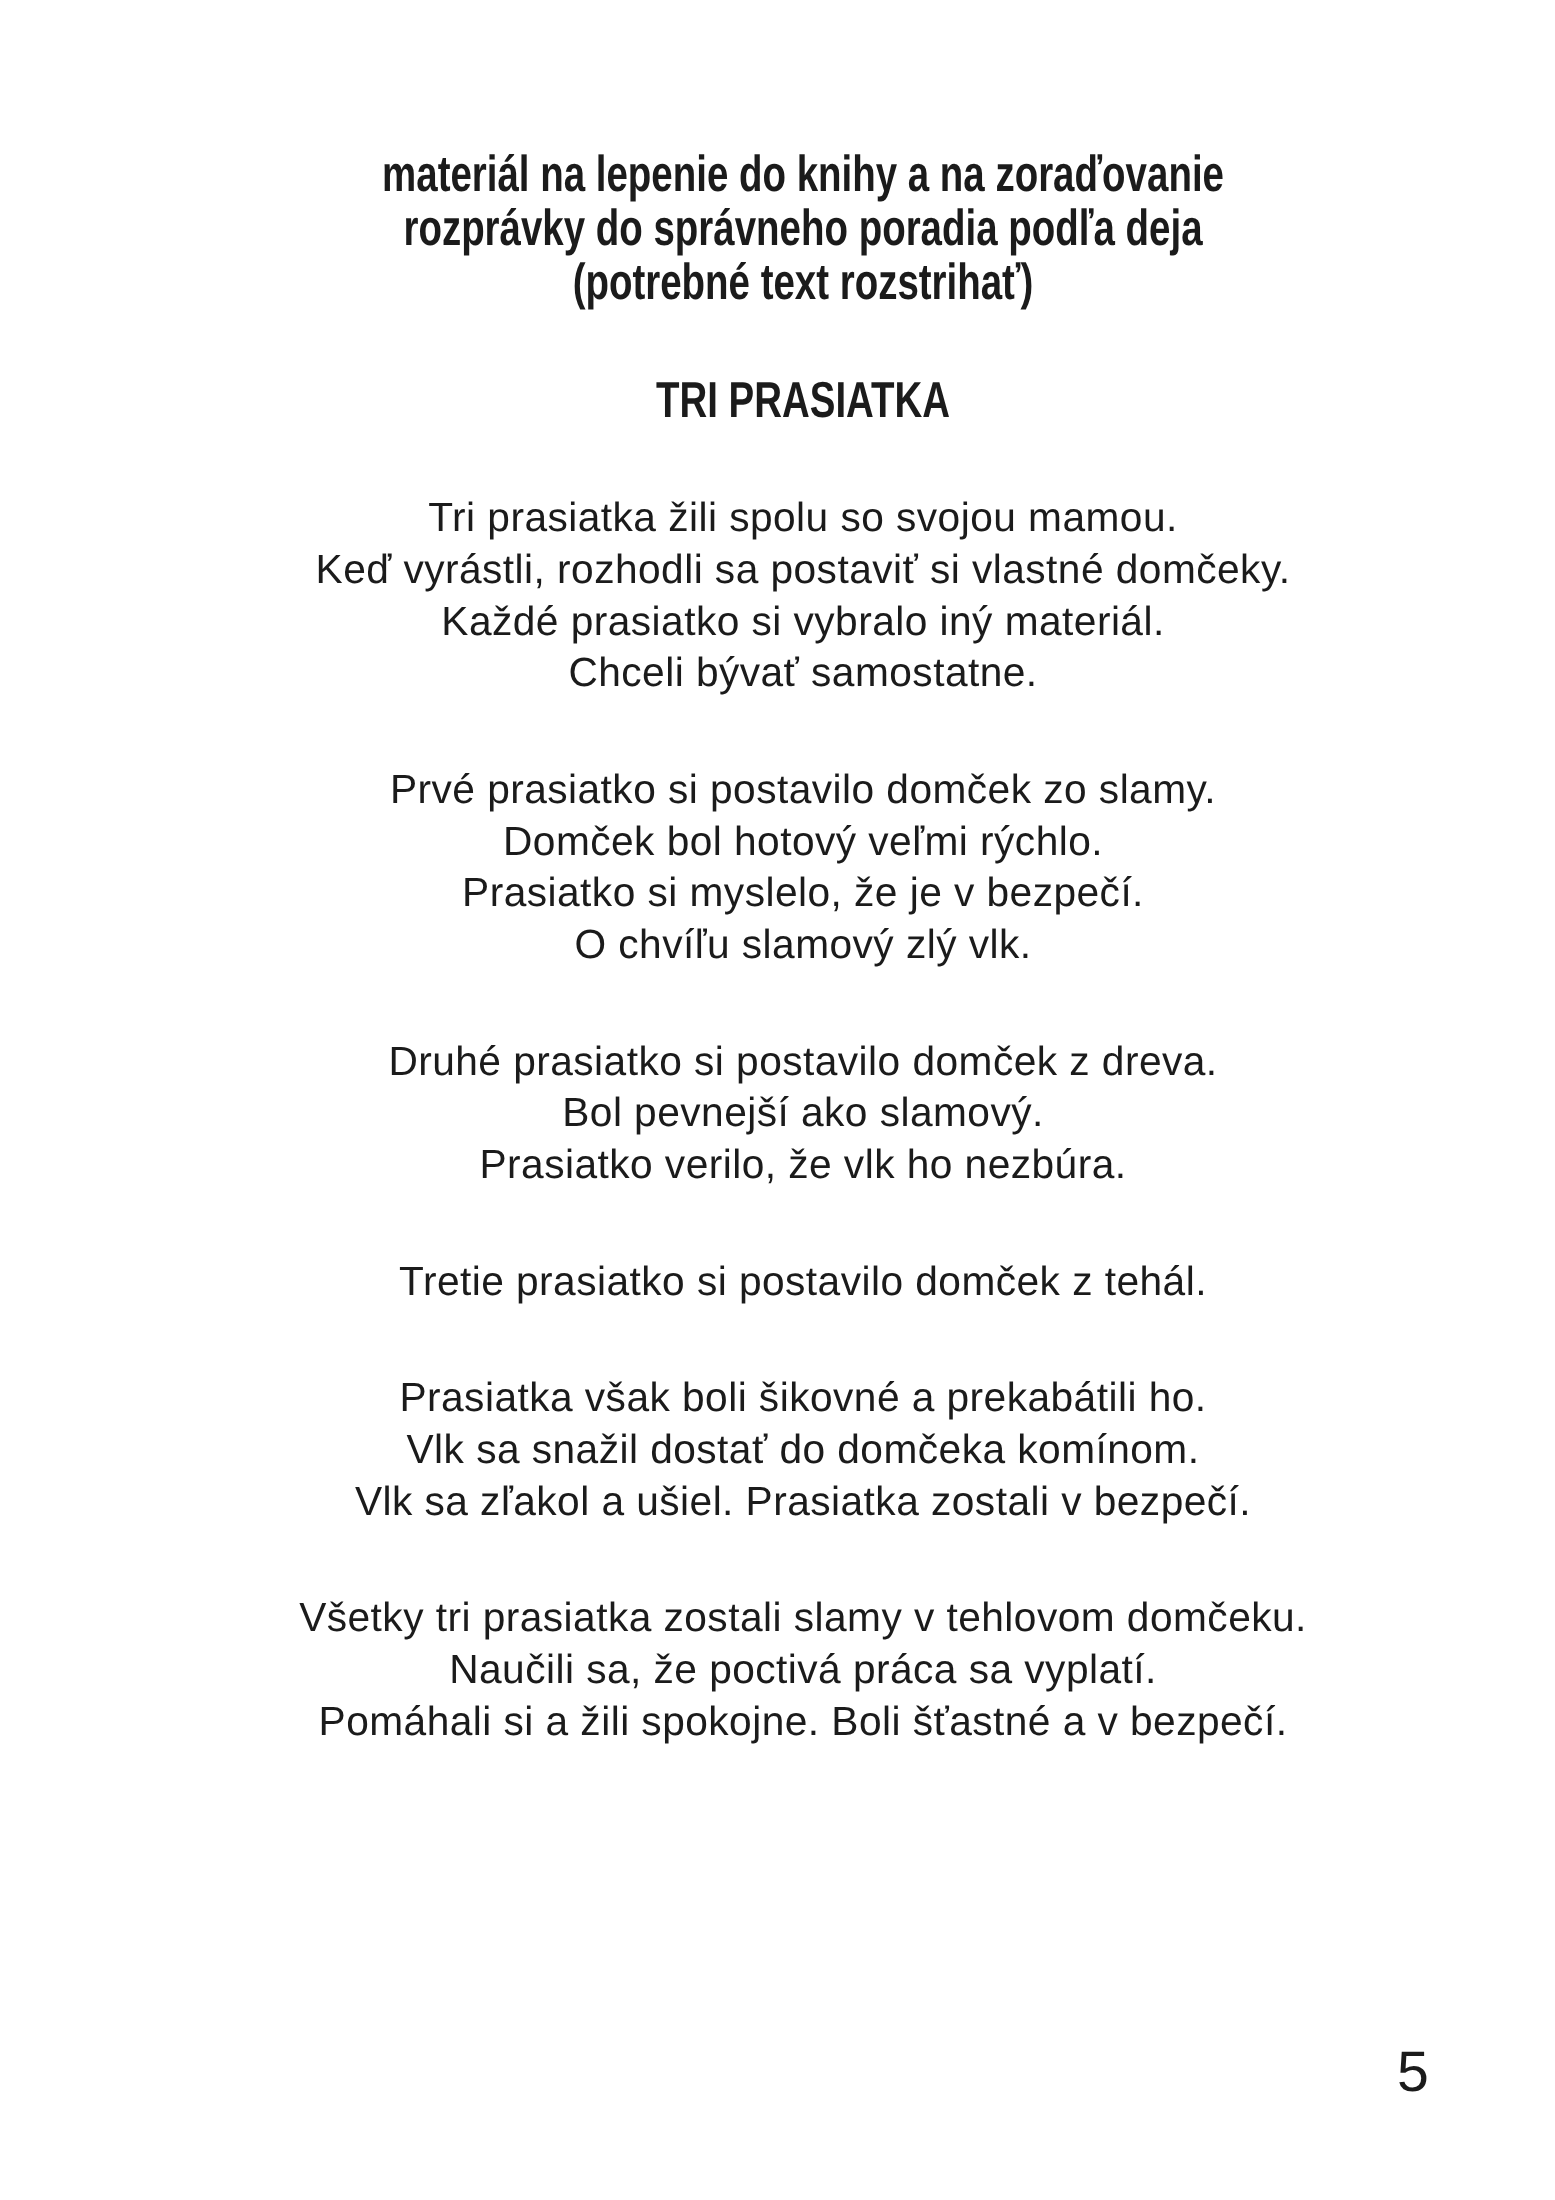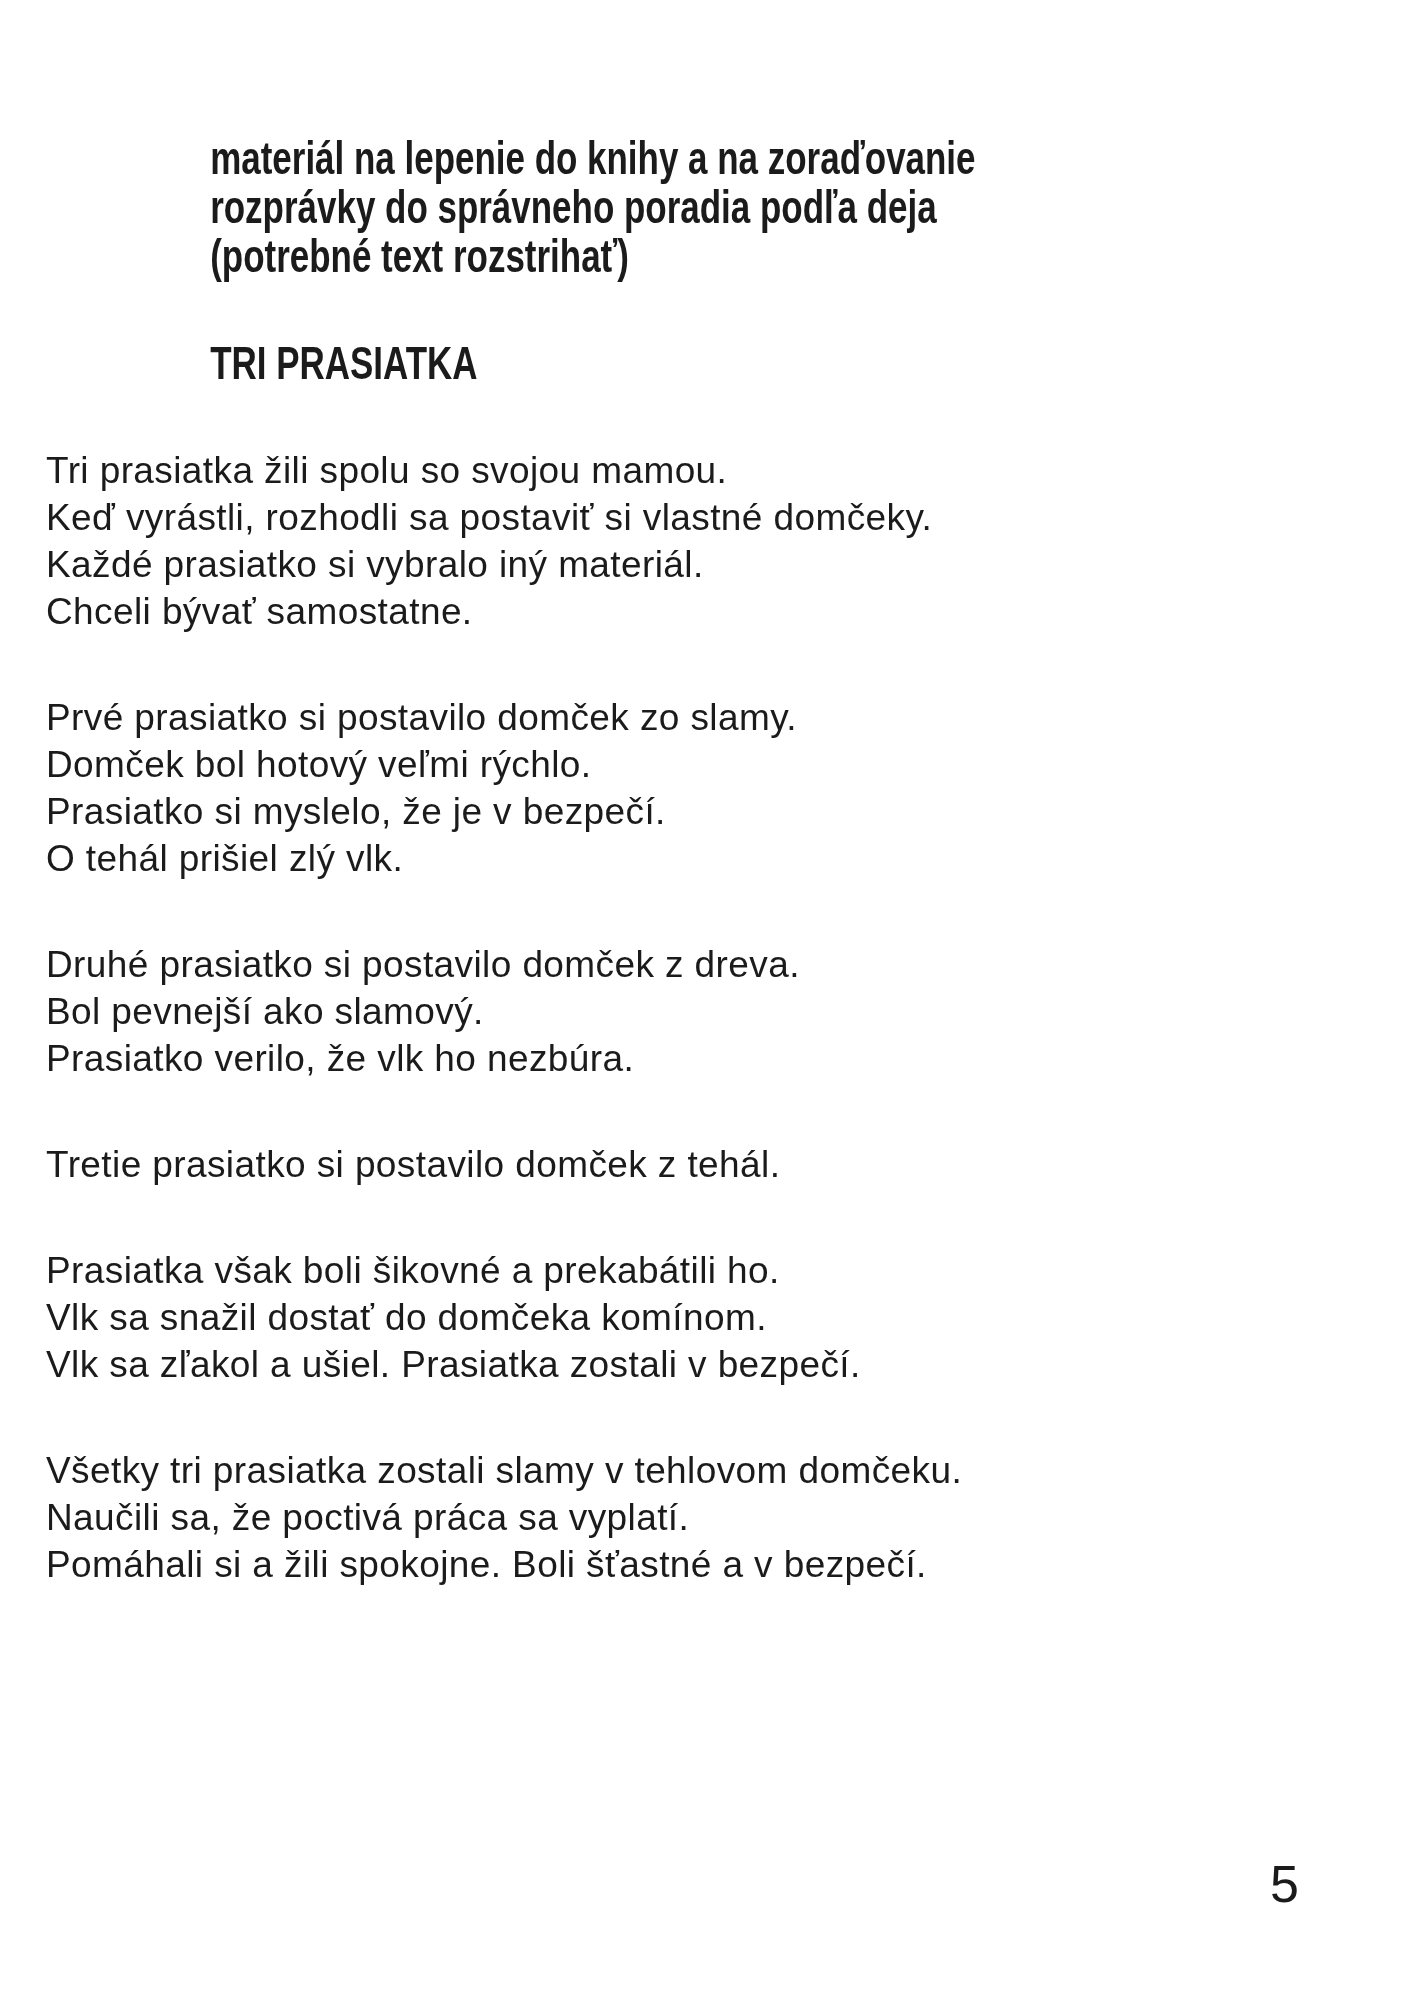--- a/index.html
+++ b/index.html
@@ -10,21 +10,21 @@
   body {
     width: 1414px;
     height: 2000px;
     position: relative;
     font-family: "Liberation Sans", "DejaVu Sans", sans-serif;
     color: #1b1b1b;
     overflow: hidden;
   }
   .content {
     padding-left: 46px;   
-    text-align: left;
+    text-align: center;
   }
   .doc-header {
     margin-top: 134px;
     font-size: 46px;
     line-height: 49px;
     font-weight: 700;
     transform: scaleX(0.76);  
     transform-origin: 50% 0;
     letter-spacing: 0;
   }
@@ -75,21 +75,21 @@
       <div>Keď vyrástli, rozhodli sa postaviť si vlastné domčeky.</div>
       <div>Každé prasiatko si vybralo iný materiál.</div>
       <div>Chceli bývať samostatne.</div>
     <p></p>
 
     <p>
       </p>
       <div>Prvé prasiatko si postavilo domček zo slamy.</div>
       <div>Domček bol hotový veľmi rýchlo.</div>
       <div>Prasiatko si myslelo, že je v bezpečí.</div>
-      <div>O tehál prišiel zlý vlk.</div>
+      <div>O chvíľu slamový zlý vlk.</div>
     <p></p>
 
     <p>
       </p>
       <div>Druhé prasiatko si postavilo domček z dreva.</div>
       <div>Bol pevnejší ako slamový.</div>
       <div>Prasiatko verilo, že vlk ho nezbúra.</div>
     <p></p>
 
     <p>

